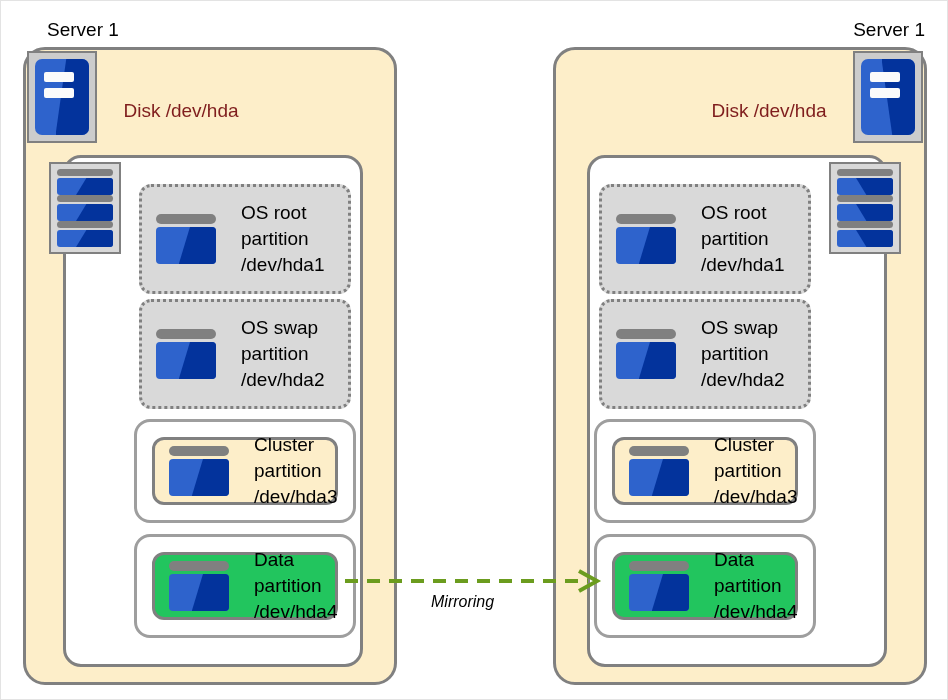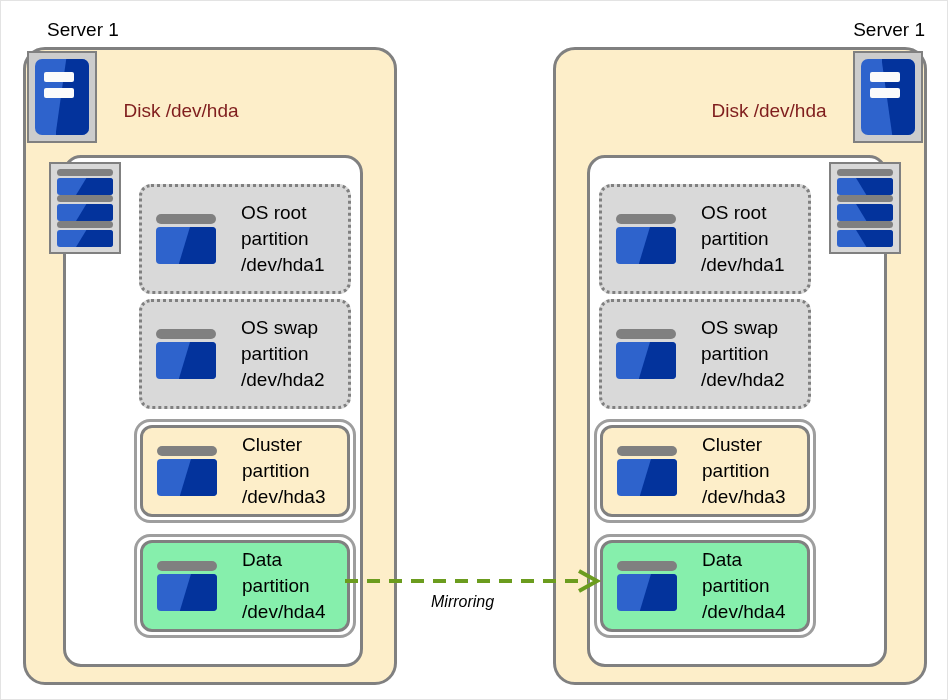--- a/index.html
+++ b/index.html
@@ -161,29 +161,29 @@
   
   .part.os .inner {
     background: #d9d9d9;
     border: 3px dotted #808080;
     border-radius: 12px;
   }
   
   .part.dbl {
     border: 3px solid #9e9e9e;
     border-radius: 16px;
-    padding: 3px;
+    padding: 15px;
     background: transparent;
   }
   .part.dbl .inner {
     border: 3px solid #808080;
     border-radius: 12px;
   }
   .part.cluster .inner { background: #fdeec9; }
-  .part.data .inner    { background: #86efac; }
+  .part.data .inner    { background: #22c55e; }
 
   
   .part-icon {
     position: relative;
     width: 60px;
     height: 50px;
     flex: 0 0 auto;
     margin-left: 14px;
   }
   .part-icon .cap {

